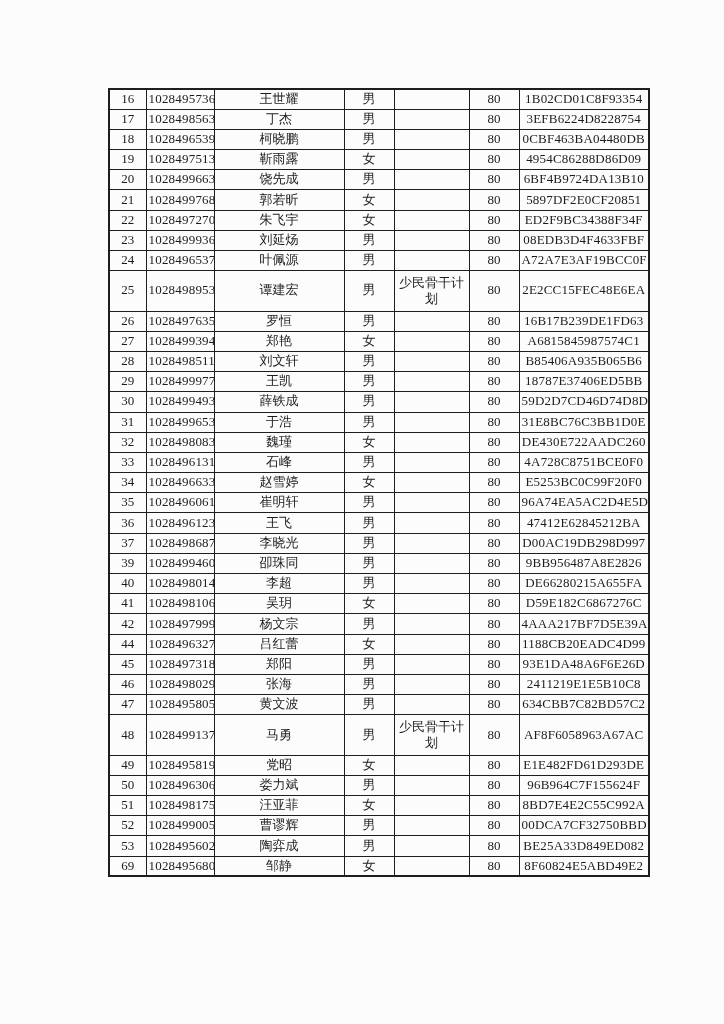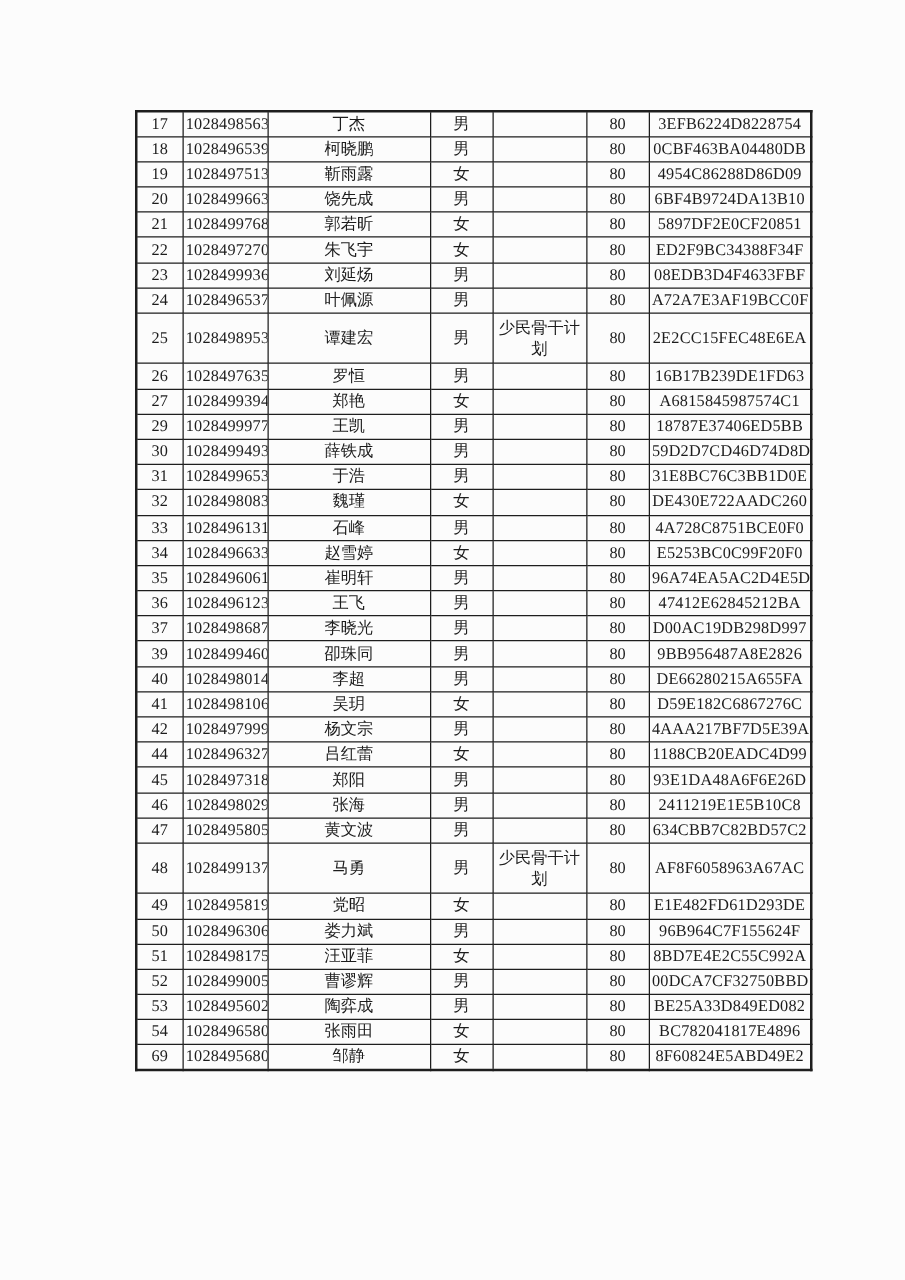--- a/index.html
+++ b/index.html
@@ -46,20 +46,29 @@
   td.cell-score   { width: 50px;  }
   td.cell-code    { width: 130px; font-size: 12.5px; letter-spacing: 0.2px; }
 </style>
 </head>
 <body>
 
 <div class="page">
   <table class="score-table">
     <tbody id="rows">
         <tr>
+    <td class="cell-seq">16</td>
+    <td class="cell-id">1028495736</td>
+    <td class="cell-name">王世耀</td>
+    <td class="cell-gender">男</td>
+    <td class="cell-program"></td>
+    <td class="cell-score">80</td>
+    <td class="cell-code">1B02CD01C8F93354</td>
+  </tr>
+        <tr>
     <td class="cell-seq">17</td>
     <td class="cell-id">1028498563</td>
     <td class="cell-name">丁杰</td>
     <td class="cell-gender">男</td>
     <td class="cell-program"></td>
     <td class="cell-score">80</td>
     <td class="cell-code">3EFB6224D8228754</td>
   </tr>
         <tr>
     <td class="cell-seq">18</td>
@@ -145,20 +154,29 @@
         <tr>
     <td class="cell-seq">27</td>
     <td class="cell-id">1028499394</td>
     <td class="cell-name">郑艳</td>
     <td class="cell-gender">女</td>
     <td class="cell-program"></td>
     <td class="cell-score">80</td>
     <td class="cell-code">A6815845987574C1</td>
   </tr>
         <tr>
+    <td class="cell-seq">28</td>
+    <td class="cell-id">1028498511</td>
+    <td class="cell-name">刘文轩</td>
+    <td class="cell-gender">男</td>
+    <td class="cell-program"></td>
+    <td class="cell-score">80</td>
+    <td class="cell-code">B85406A935B065B6</td>
+  </tr>
+        <tr>
     <td class="cell-seq">29</td>
     <td class="cell-id">1028499977</td>
     <td class="cell-name">王凯</td>
     <td class="cell-gender">男</td>
     <td class="cell-program"></td>
     <td class="cell-score">80</td>
     <td class="cell-code">18787E37406ED5BB</td>
   </tr>
         <tr>
     <td class="cell-seq">30</td>
@@ -350,29 +368,20 @@
     <td class="cell-code">00DCA7CF32750BBD</td>
   </tr>
         <tr>
     <td class="cell-seq">53</td>
     <td class="cell-id">1028495602</td>
     <td class="cell-name">陶弈成</td>
     <td class="cell-gender">男</td>
     <td class="cell-program"></td>
     <td class="cell-score">80</td>
     <td class="cell-code">BE25A33D849ED082</td>
-  </tr>
-        <tr>
-    <td class="cell-seq">54</td>
-    <td class="cell-id">1028496580</td>
-    <td class="cell-name">张雨田</td>
-    <td class="cell-gender">女</td>
-    <td class="cell-program"></td>
-    <td class="cell-score">80</td>
-    <td class="cell-code">BC782041817E4896</td>
   </tr>
         <tr>
     <td class="cell-seq">69</td>
     <td class="cell-id">1028495680</td>
     <td class="cell-name">邹静</td>
     <td class="cell-gender">女</td>
     <td class="cell-program"></td>
     <td class="cell-score">80</td>
     <td class="cell-code">8F60824E5ABD49E2</td>
   </tr>

